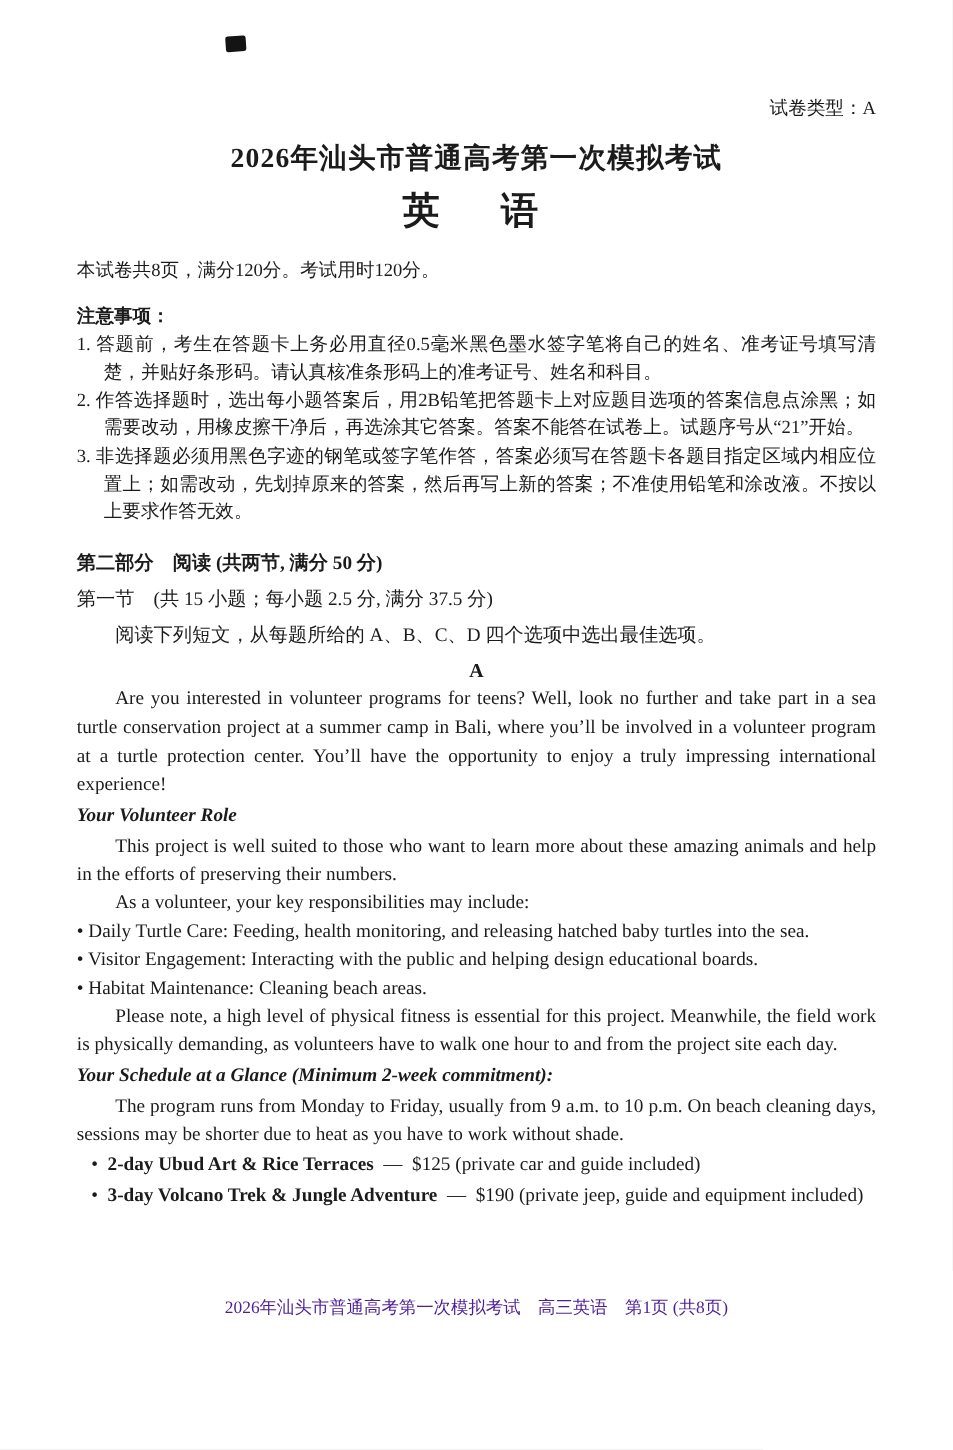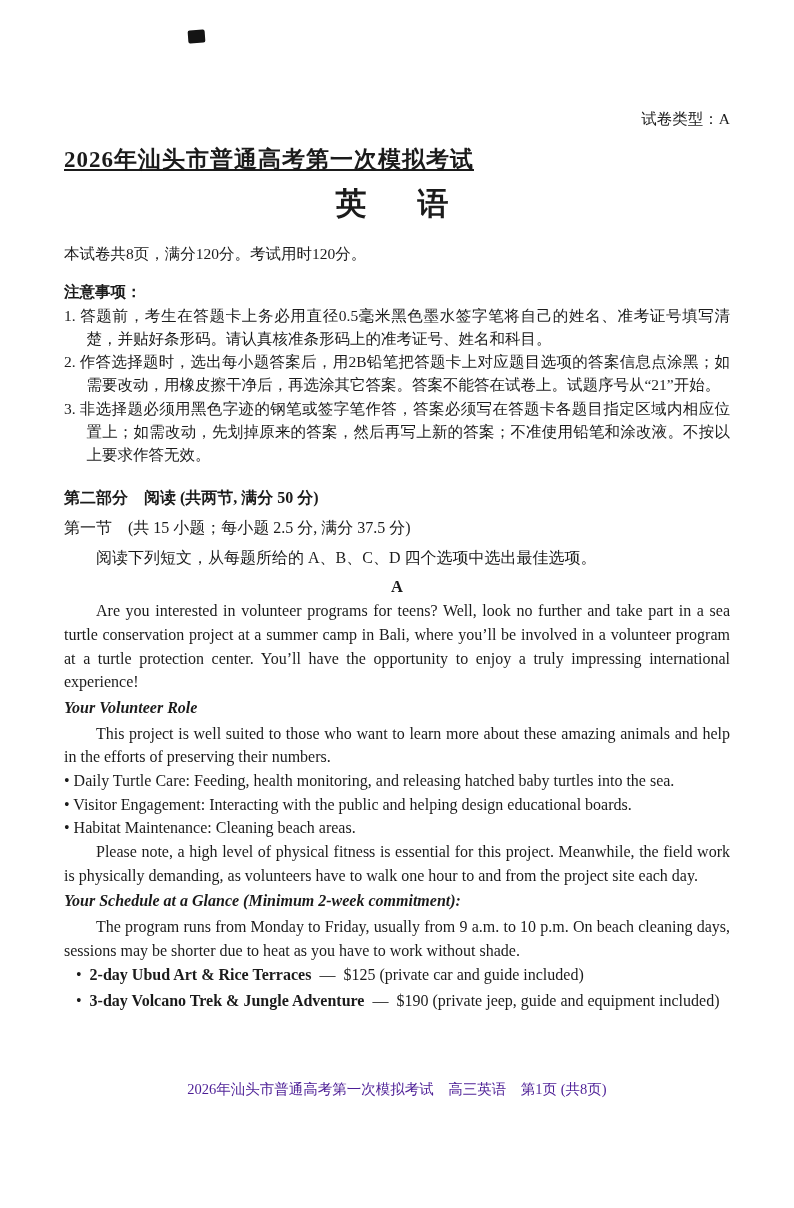--- a/index.html
+++ b/index.html
@@ -8,44 +8,44 @@
     width: 794px;
     height: 1208px;
     margin: 0 auto;
     background: #ffffff;
     color: #1b1b1b;
     font-family: "Liberation Serif", "DejaVu Serif", serif;
     overflow: hidden;
     box-sizing: border-box;
   }
   .content {
-    padding: 108px 64px 0 64px;
+    padding: 80px 64px 0 64px;
   }
   .scan-mark {
     position: absolute;
     left: 188px;
     top: 30px;
     width: 17px;
     height: 13px;
     background: #141414;
     border-radius: 2px;
     transform: rotate(-4deg);
   }
   .exam-type {
     text-align: right;
     font-size: 15.5px;
     line-height: 22px;
   }
   .title {
     margin-top: 14px;
+    text-align: center;
     font-size: 23px;
     font-weight: bold;
     line-height: 32px;
     letter-spacing: 1px;
-    text-decoration: underline;
   }
   .subject {
     margin-top: 6px;
     text-align: center;
     font-size: 31px;
     font-weight: bold;
     line-height: 44px;
     letter-spacing: 10px;
   }
   .cn {
@@ -162,20 +162,21 @@
 
     <div class="passage-label">A</div>
 
     <div class="en">
       <p class="para-indent">Are you interested in volunteer programs for teens? Well, look no further and take part in a sea turtle conservation project at a summer camp in Bali, where you’ll be involved in a volunteer program at a turtle protection center. You’ll have the opportunity to enjoy a truly impressing international experience!</p>
 
       <div class="sub-heading">Your Volunteer Role</div>
 
       <p class="para-indent">This project is well suited to those who want to learn more about these amazing animals and help in the efforts of preserving their numbers.</p>
 
+      <p class="para-indent">As a volunteer, your key responsibilities may include:</p>
 
       <p class="bullet-line">• Daily Turtle Care: Feeding, health monitoring, and releasing hatched baby turtles into the sea.</p>
       <p class="bullet-line">• Visitor Engagement: Interacting with the public and helping design educational boards.</p>
       <p class="bullet-line">• Habitat Maintenance: Cleaning beach areas.</p>
 
       <p class="para-indent">Please note, a high level of physical fitness is essential for this project. Meanwhile, the field work is physically demanding, as volunteers have to walk one hour to and from the project site each day.</p>
 
       <div class="sub-heading">Your Schedule at a Glance (Minimum 2-week commitment):</div>
 
       <p class="para-indent">The program runs from Monday to Friday, usually from 9 a.m. to 10 p.m. On beach cleaning days, sessions may be shorter due to heat as you have to work without shade.</p>

